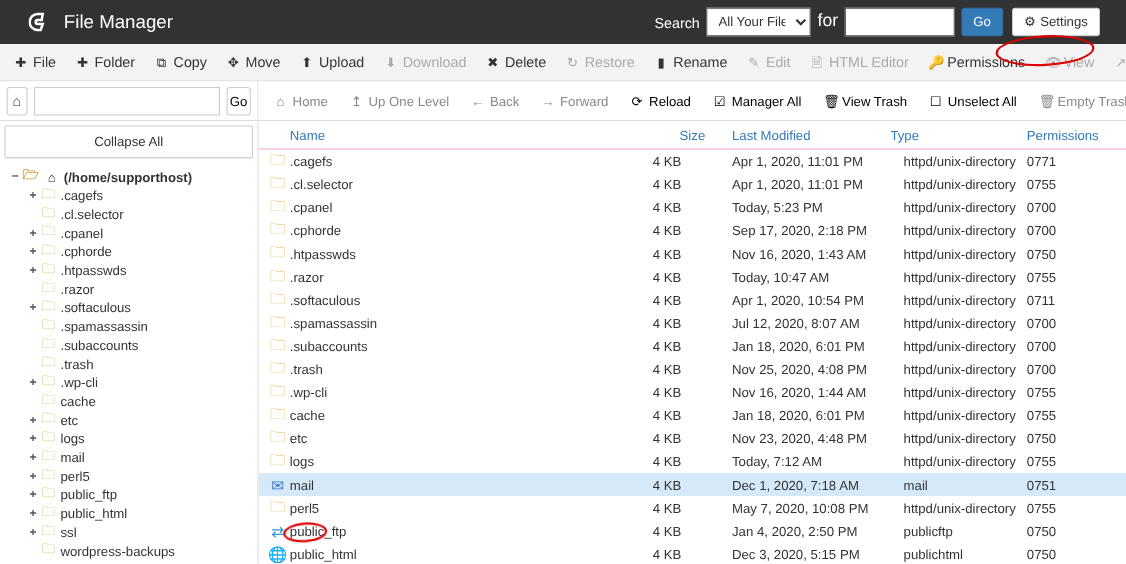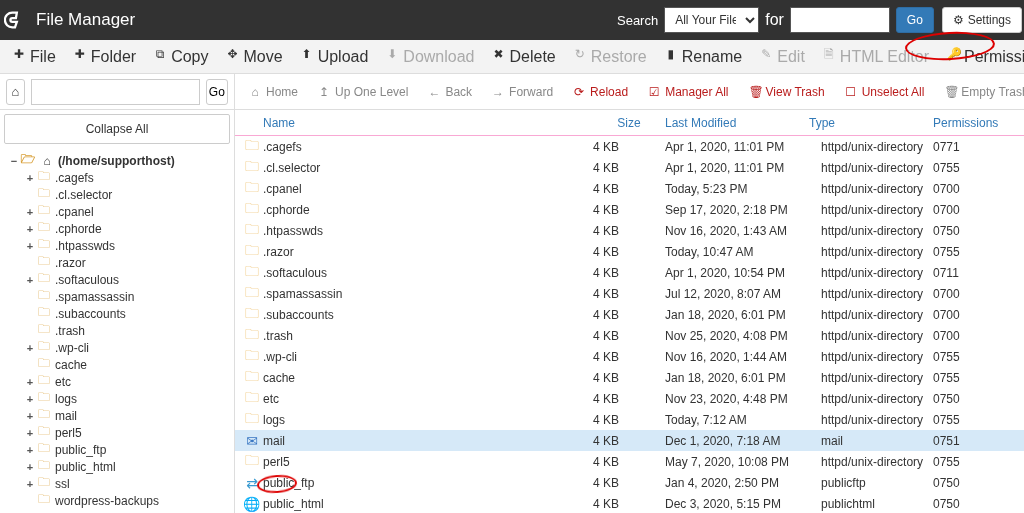--- a/index.html
+++ b/index.html
@@ -1,21 +1,21 @@
 <!DOCTYPE html>
 <html><head>
 <meta charset="utf-8">
 <style>
   * { box-sizing: border-box; margin: 0; padding: 0; }
   html, body { width: 1024px; height: 513px; overflow: hidden; font-family: Arial, Helvetica, sans-serif; font-size: 12px; color: #333; background: #fff; }
 
   
   .header {
     height: 40px; background: #323232; color: #fff; display: flex; align-items: center;
-    padding: 0 2px;
+    padding: 0 24px;
   }
   .cp-logo { width: 26px; height: 26px; display: inline-flex; align-items: center; justify-content: center; }
   .cp-logo svg { width: 22px; height: 22px; }
   .header-title { font-size: 17px; margin-left: 8px; font-weight: 400; }
   .header-spacer { flex: 1; }
   .header .search-label { margin-right: 6px; font-size: 13px; }
   .header select, .header input[type="text"] {
     height: 26px; border: 1px solid #555; padding: 2px 6px; font-size: 12px;
     background: #fff; color: #333;
   }
@@ -31,22 +31,22 @@
     border: 1px solid #ccc; border-radius: 3px; cursor: pointer; font-size: 12px;
     display: inline-flex; align-items: center; gap: 4px;
   }
 
   
   .toolbar1 {
     height: 34px; background: #f3f3f3; border-bottom: 1px solid #ddd;
     display: flex; align-items: center; padding: 0 4px; gap: 0;
   }
   .toolbar1 .tb {
-    display: inline-flex; gap: 5px;
-    padding: 6px 9px; font-size: 16px; color: #333; cursor: pointer; white-space: nowrap;
+    display: inline-flex; align-items: center; gap: 5px;
+    padding: 6px 9px; font-size: 13px; color: #333; cursor: pointer; white-space: nowrap;
   }
   .toolbar1 .tb.disabled { color: #aaa; }
   .toolbar1 .tb .glyph { font-size: 12px; line-height: 1; display:inline-block; width:12px; text-align:center; }
   .tb.plus .glyph::before { content: "✚"; }
   .tb.copy .glyph::before { content: "⧉"; }
   .tb.move .glyph::before { content: "✥"; }
   .tb.upload .glyph::before { content: "⬆"; }
   .tb.download .glyph::before { content: "⬇"; }
   .tb.delete .glyph::before { content: "✖"; }
   .tb.restore .glyph::before { content: "↻"; }
@@ -80,21 +80,21 @@
   }
   .toolbar2 {
     flex: 1; display: flex; align-items: center; padding: 0 6px; gap: 4px;
     background: #fff;
   }
   .toolbar2 .tb2 {
     display: inline-flex; align-items: center; gap: 5px;
     padding: 5px 8px; font-size: 12px; cursor: pointer; white-space: nowrap; color: #888;
   }
   .toolbar2 .tb2 .glyph { font-size: 12px; width:12px; text-align:center; display:inline-block; }
-  .toolbar2 .tb2.active { color: #b91c1c; }
+  .toolbar2 .tb2.active { color: #000000; }
   .tb2.home .glyph::before { content: "⌂"; }
   .tb2.up .glyph::before { content: "↥"; }
   .tb2.back .glyph::before { content: "←"; }
   .tb2.fwd .glyph::before { content: "→"; }
   .tb2.reload .glyph::before { content: "⟳"; }
   .tb2.selall .glyph::before { content: "☑"; }
   .tb2.unsel .glyph::before { content: "☐"; }
   .tb2.vtrash .glyph::before { content: "🗑"; }
   .tb2.etrash .glyph::before { content: "🗑"; }
 

